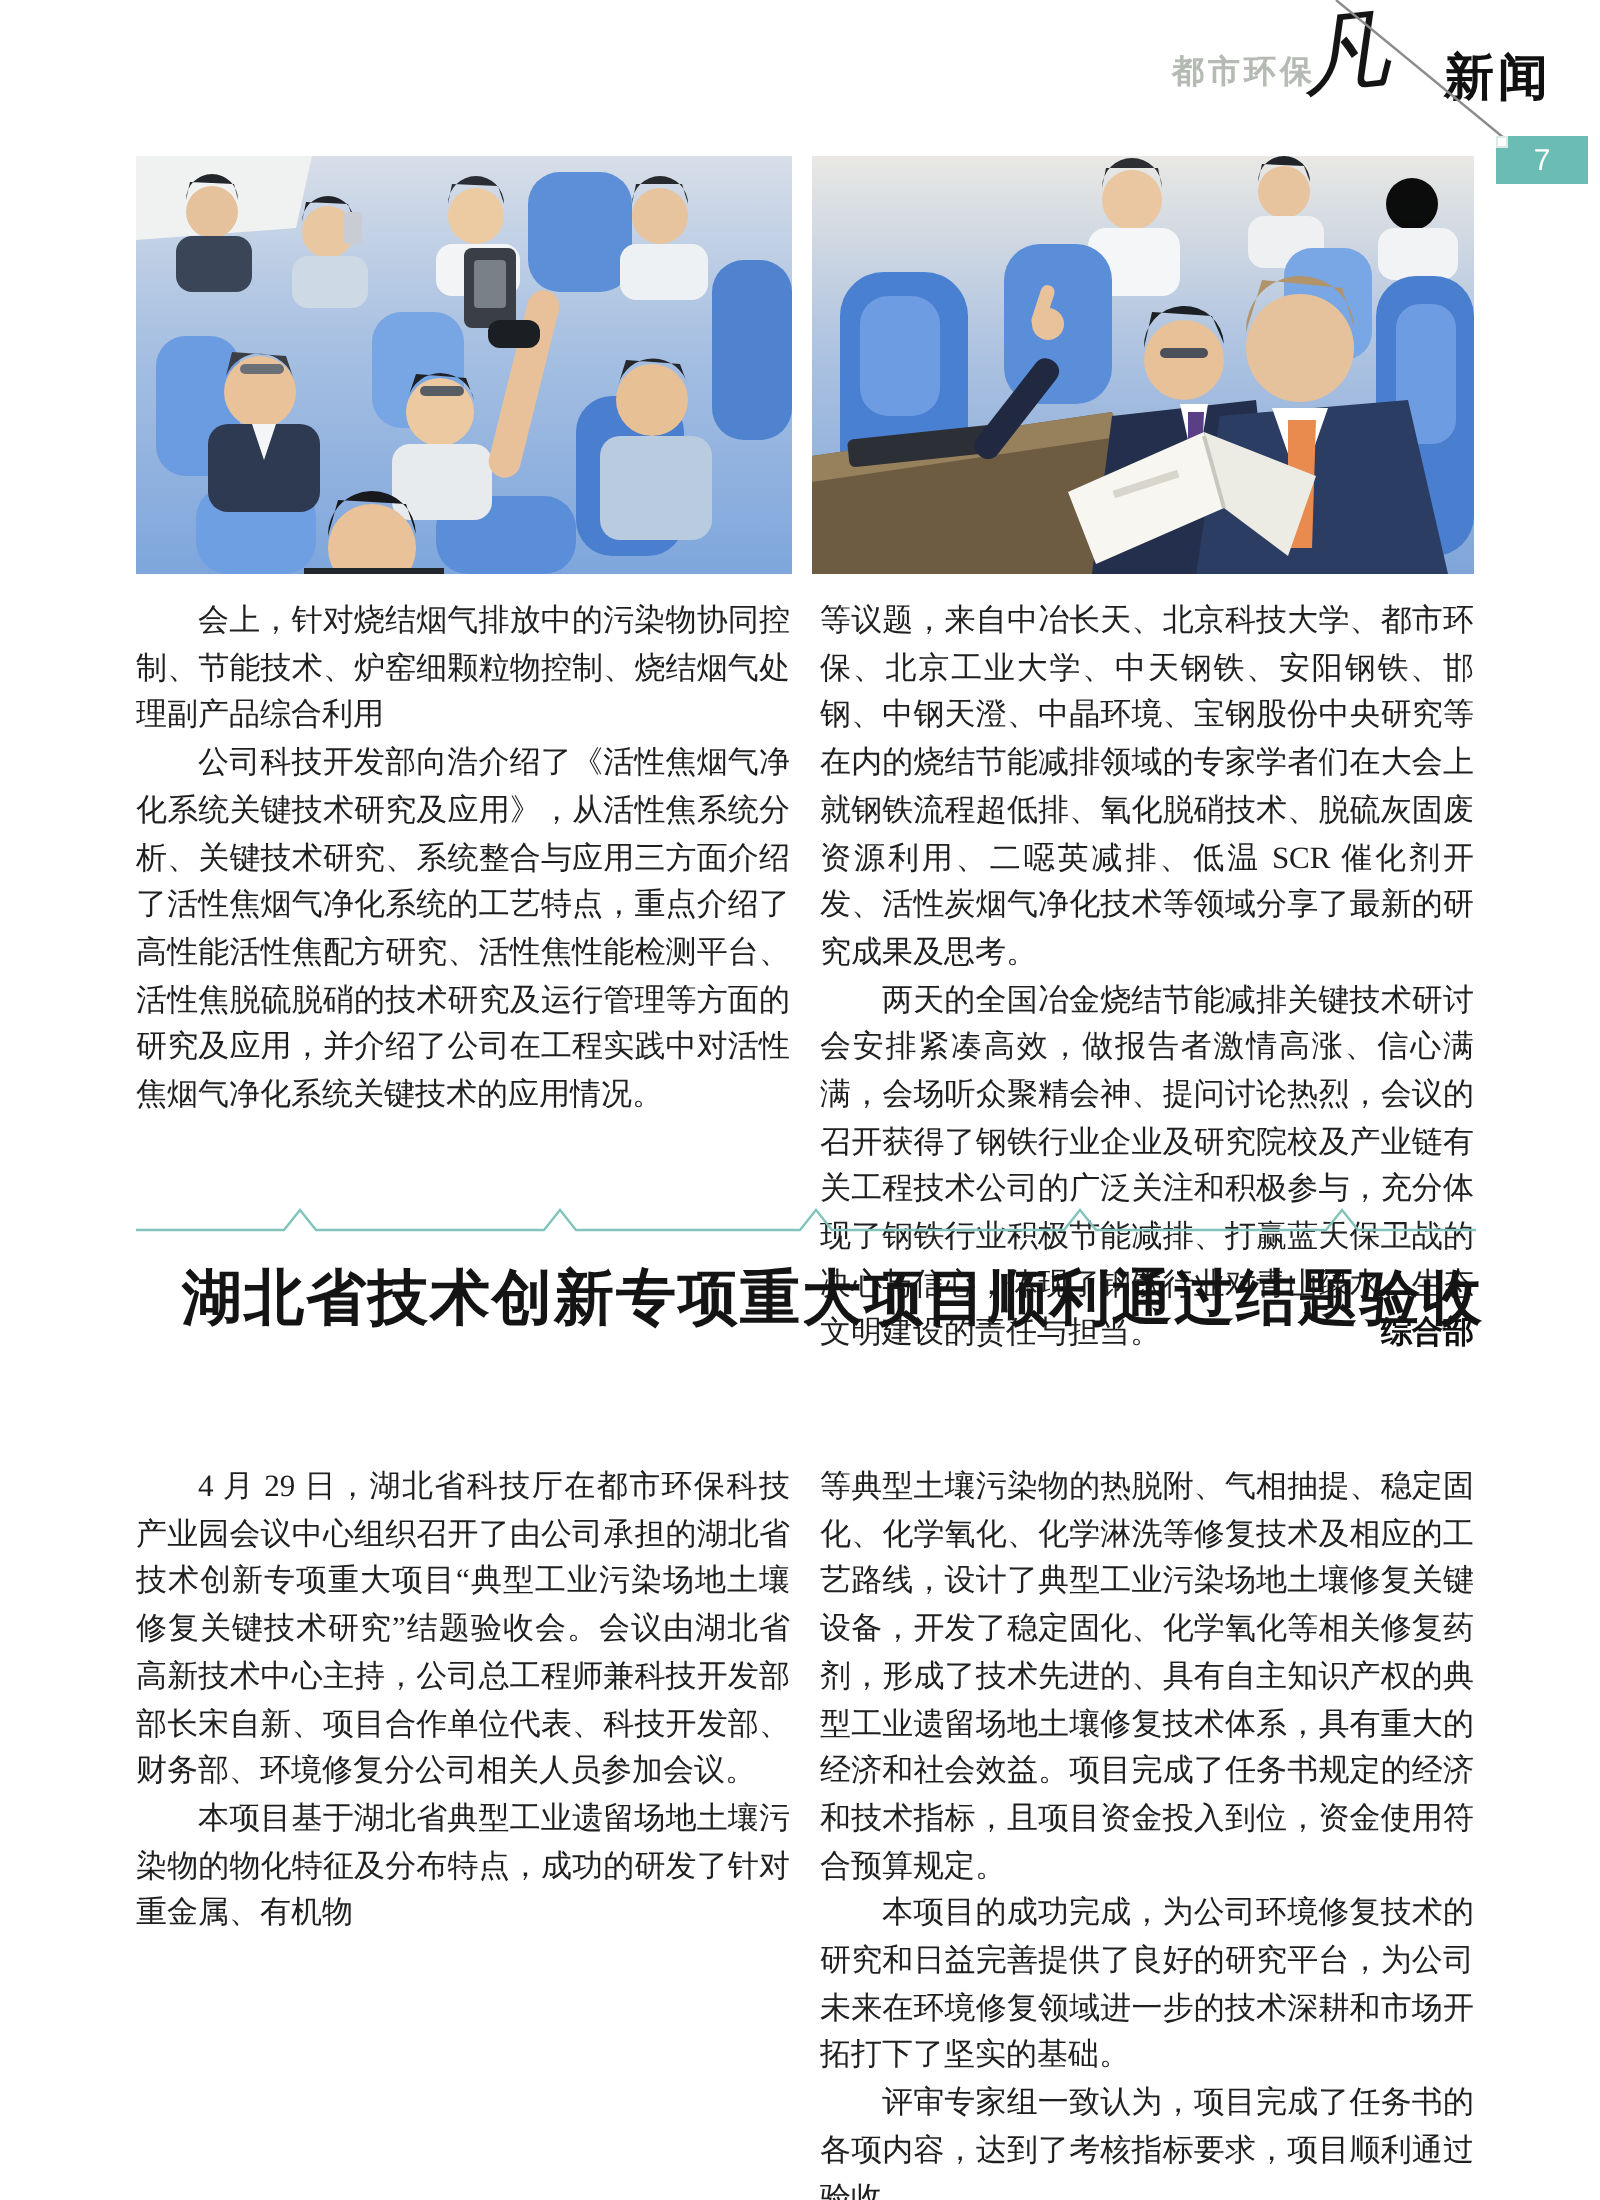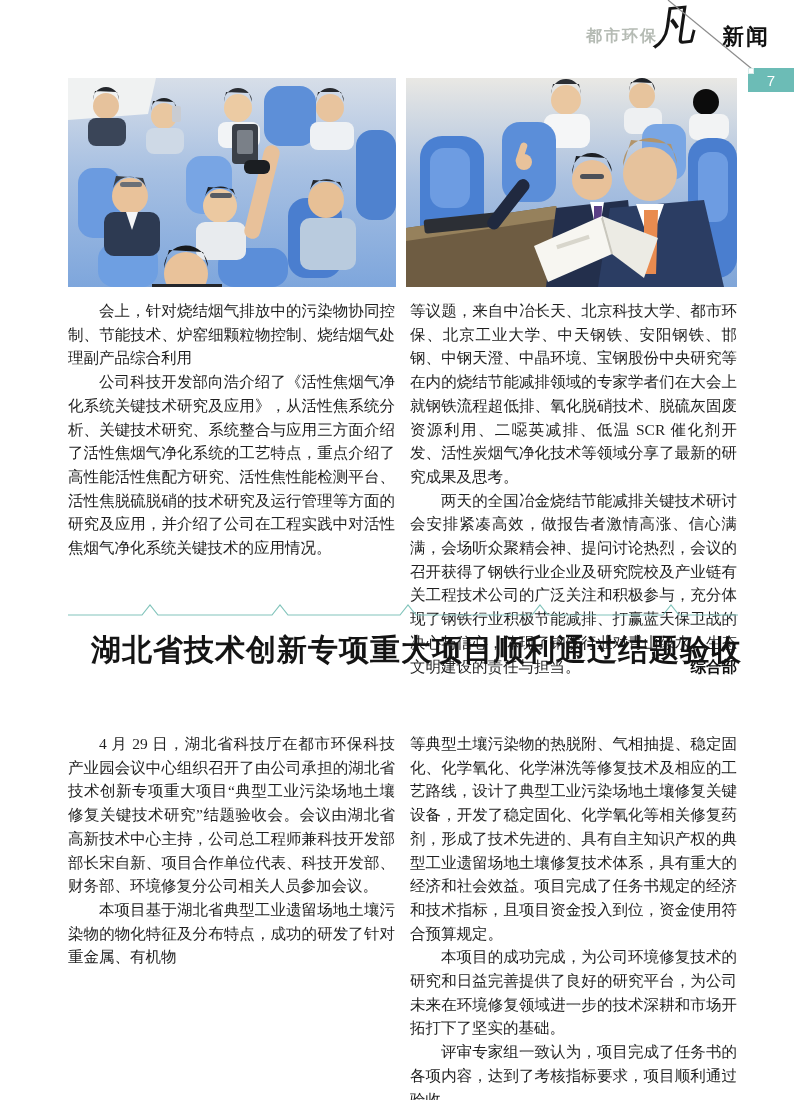--- a/index.html
+++ b/index.html
@@ -13,21 +13,21 @@
   .brand{
     position:absolute;left:586px;top:26px;font-size:16px;letter-spacing:2px;
     color:#b5bbb4;font-family:"Liberation Sans", sans-serif;font-weight:bold;
   }
   .logo-glyph{
     position:absolute;left:650px;top:6px;font-size:44px;color:#151515;
     font-family:"Liberation Serif", serif;font-style:italic;transform:rotate(-6deg);
     line-height:1;
   }
   .section-label{
-    position:absolute;left:722px;top:22px;font-size:22px;font-weight:bold;color:#111;
+    position:absolute;left:722px;top:22px;font-size:25px;font-weight:bold;color:#111;
     font-family:"Liberation Sans", sans-serif;letter-spacing:2px;
   }
   .diag-svg{position:absolute;left:640px;top:0;}
   .page-tab{
     position:absolute;left:748px;top:68px;width:46px;height:24px;
     display:flex;align-items:center;justify-content:center;
   }
   .page-tab .notch{
     position:absolute;left:0;top:0;width:6px;height:6px;background:#ffffff;
     border:1px solid #d9ecea;

